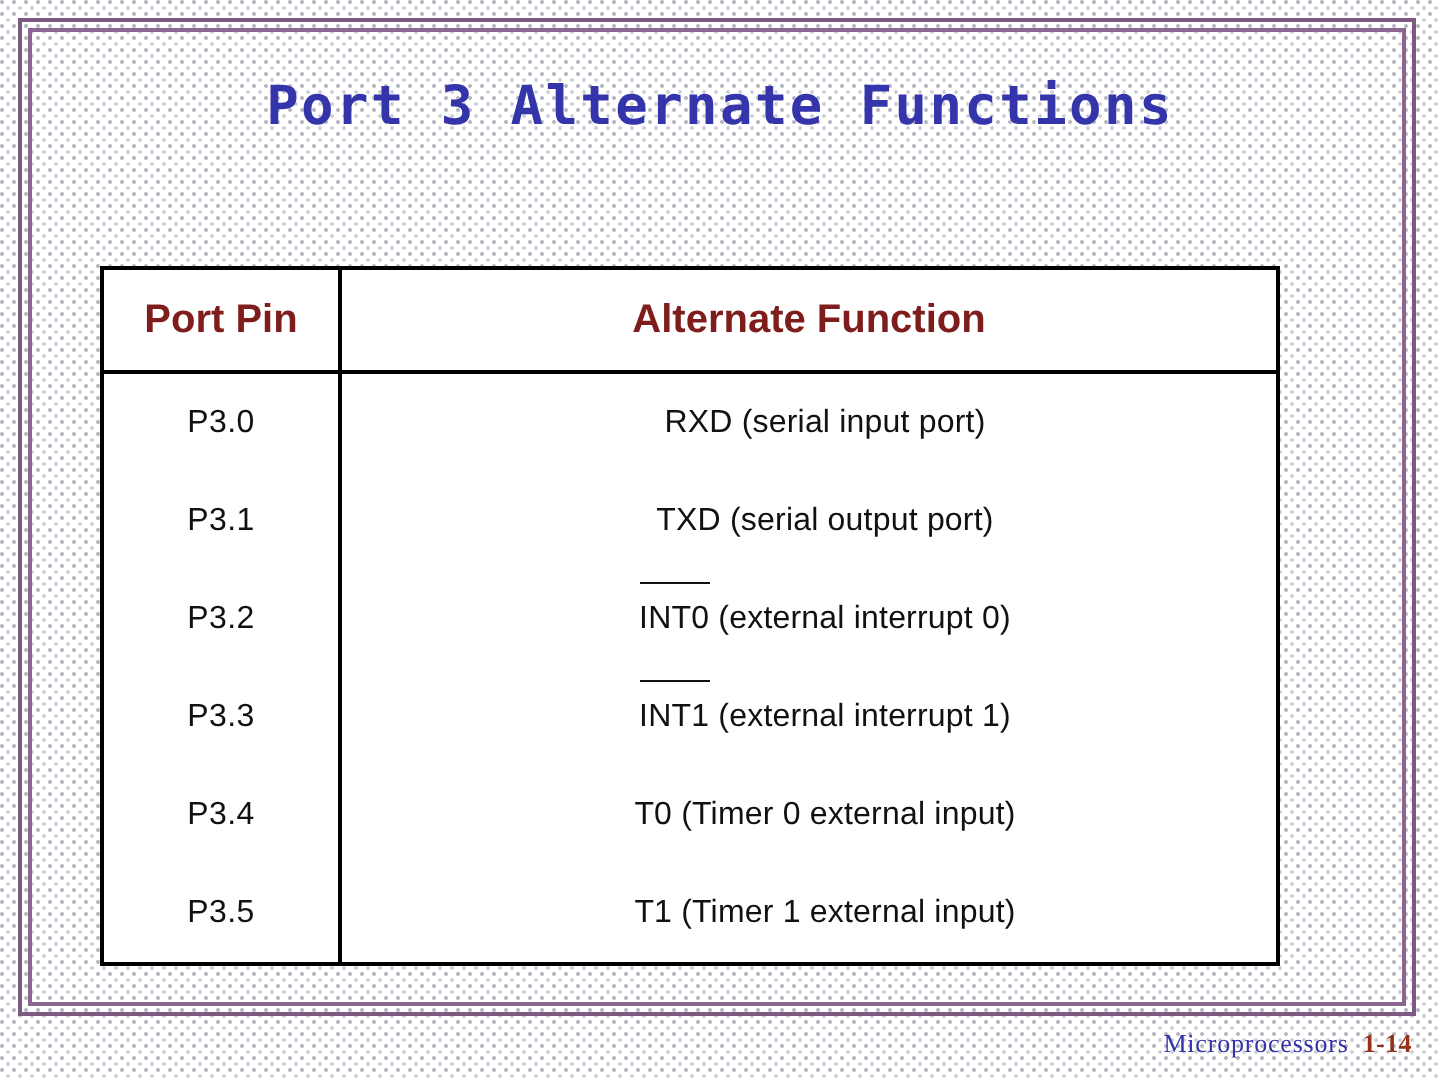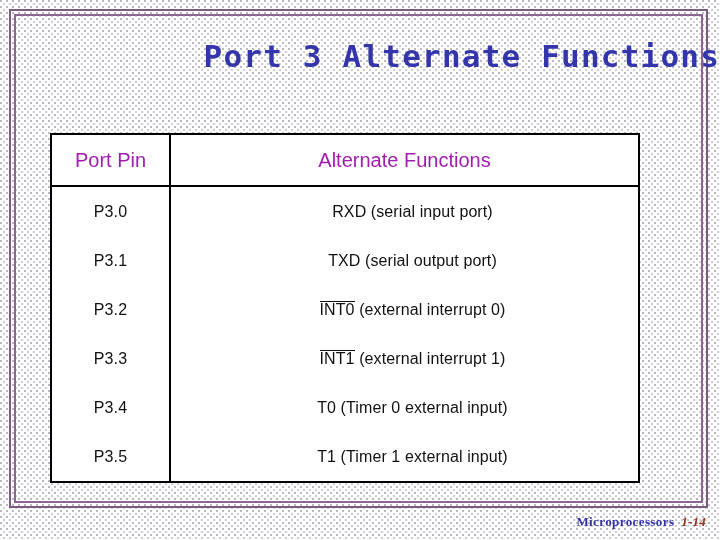--- a/index.html
+++ b/index.html
@@ -48,25 +48,25 @@
     box-sizing: border-box;
     pointer-events: none;
   }
 
   
   #title {
     position: absolute;
     left: 0;
     top: 38px;
     width: 720px;
-    text-align: right;
+    text-align: center;
     color: #3535ab;
     font-family: "DejaVu Sans Mono", "Liberation Mono", monospace;
     font-weight: bold;
-    font-size: 31px;
+    font-size: 27px;
     letter-spacing: 1.2px;
     white-space: nowrap;
   }
 
   
   #table-wrap {
     position: absolute;
     left: 50px;
     top: 133px;
     width: 590px;
@@ -78,23 +78,23 @@
   table.porttable {
     width: 100%;
     height: 100%;
     border-collapse: collapse;
     table-layout: fixed;
   }
   table.porttable col.c-pin { width: 118px; }
 
   table.porttable th {
     font-family: "Liberation Sans", sans-serif;
-    font-weight: normal;
+    font-weight: bold;
     font-size: 20px;
-    color: #a21caf;
+    color: #7f1d1d;
     text-align: center;
     height: 50px;
     padding: 0;
     border-bottom: 2.2px solid #000;
   }
   table.porttable th.h-pin {
     border-right: 2.2px solid #000;
   }
   table.porttable td {
     font-family: "Liberation Sans", sans-serif;
@@ -110,21 +110,21 @@
     border-right: 2.2px solid #000;
     letter-spacing: 0.2px;
   }
   table.porttable td.fn {
     text-align: center;
     padding-left: 16px;
     letter-spacing: 0.1px;
   }
   .ovl {
     border-top: 1.6px solid #111;
-    padding-top: 0px;
+    padding-top: 10px;
     display: inline-block;
     line-height: 1.05;
   }
 
   
   #footer-left {
     position: absolute;
     left: 17px;
     top: 513px;
     font-family: "Liberation Serif", serif;
@@ -136,29 +136,28 @@
   #footer-right {
     position: absolute;
     right: 14px;
     top: 514px;
     white-space: nowrap;
     font-family: "Liberation Serif", serif;
     font-size: 13px;
   }
   #footer-course {
     color: #3333a6;
-    font-weight: bold;
+    font-weight: normal;
     letter-spacing: 0.4px;
   }
   #footer-page {
     color: #94321b;
     font-weight: bold;
     margin-left: 7px;
     letter-spacing: 0.2px;
-    font-style: italic;
   }
 </style>
 </head>
 <body>
 
 <div id="slide">
 
   <div id="frame-outer"></div>
   <div id="frame-inner"></div>
 
@@ -166,21 +165,21 @@
 
   <div id="table-wrap">
     <table class="porttable">
       <colgroup>
         <col class="c-pin">
         <col class="c-fn">
       </colgroup>
       <thead>
         <tr>
           <th class="h-pin">Port Pin</th>
-          <th class="h-fn">Alternate Functions</th>
+          <th class="h-fn">Alternate Function</th>
         </tr>
       </thead>
       <tbody id="table-body">
           <tr>
             <td class="pin">P3.0</td>
             <td class="fn"><span>RXD (serial input port)</span></td>
           </tr>
           <tr>
             <td class="pin">P3.1</td>
             <td class="fn"><span>TXD (serial output port)</span></td>

